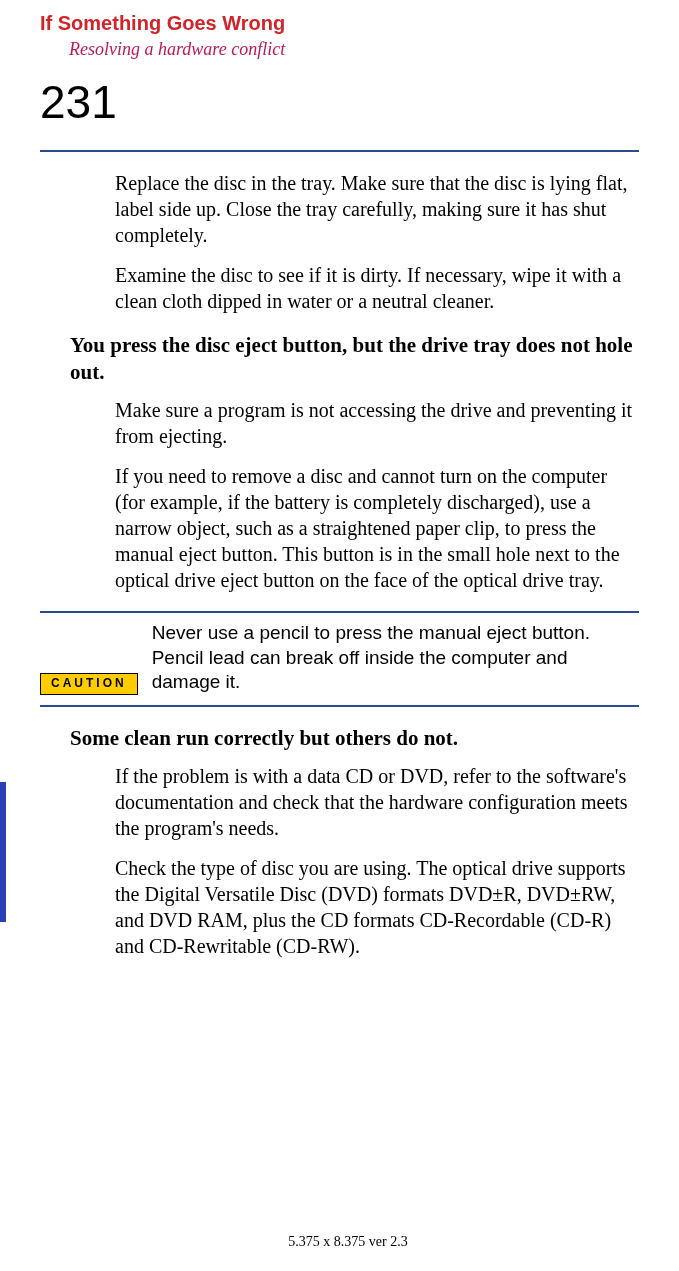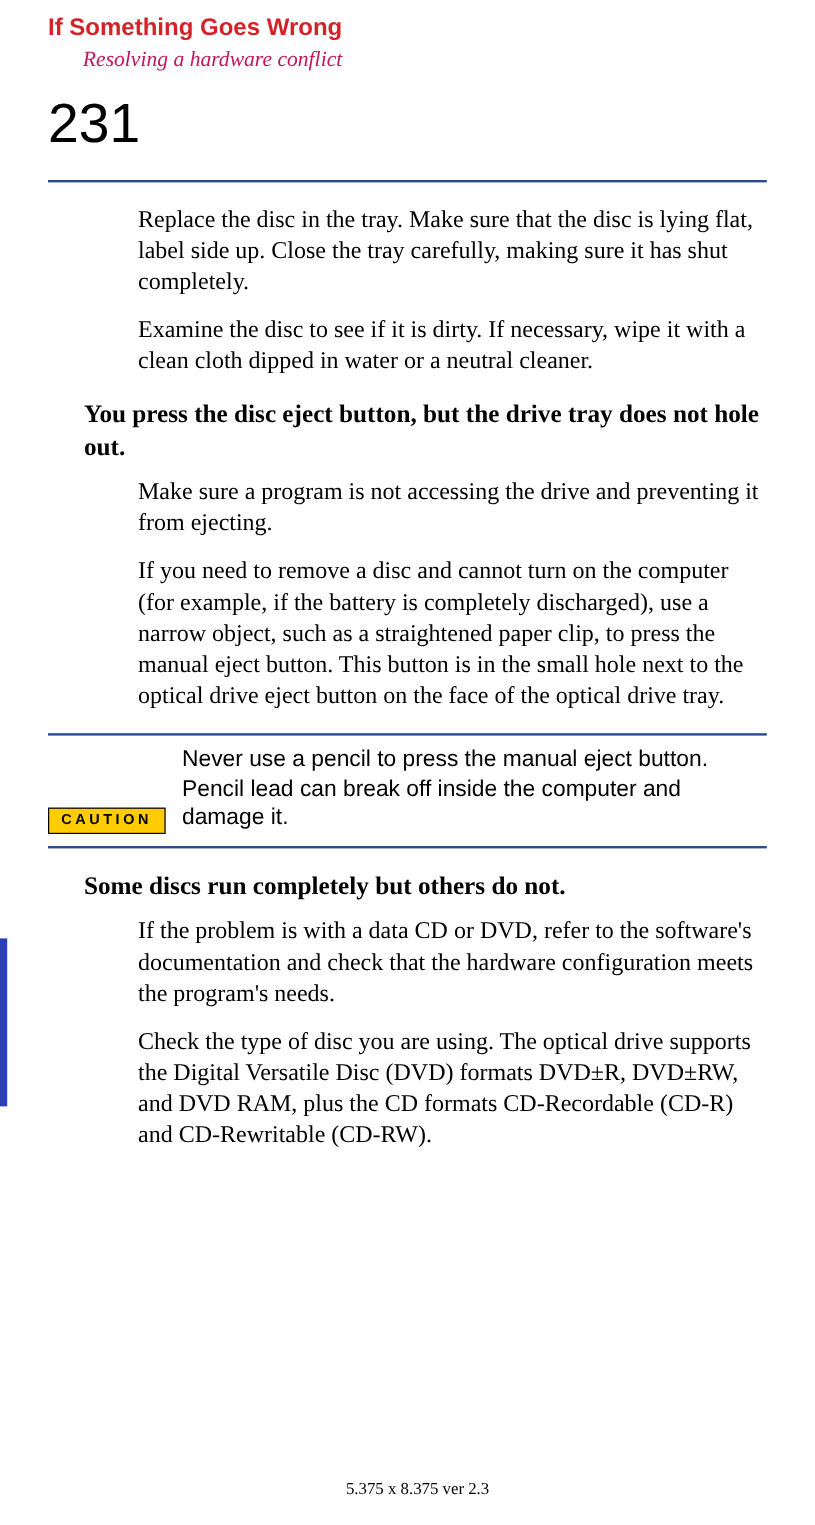--- a/index.html
+++ b/index.html
@@ -139,21 +139,21 @@
   <div class="body-text">
     <p>Make sure a program is not accessing the drive and preventing it from ejecting.</p>
     <p>If you need to remove a disc and cannot turn on the computer (for example, if the battery is completely discharged), use a narrow object, such as a straightened paper clip, to press the manual eject button. This button is in the small hole next to the optical drive eject button on the face of the optical drive tray.</p>
   </div>
 
   <div class="caution-block">
     <div class="caution-label">CAUTION</div>
     <div class="caution-text">Never use a pencil to press the manual eject button. Pencil lead can break off inside the computer and damage it.</div>
   </div>
 
-  <div class="heading">Some discs run completely but others do not.</div>
+  <div class="heading">Some clean run correctly but others do not.</div>
 
   <div class="body-text">
     <p>If the problem is with a data CD or DVD, refer to the software's documentation and check that the hardware configuration meets the program's needs.</p>
     <p>Check the type of disc you are using. The optical drive supports the Digital Versatile Disc (DVD) formats DVD±R, DVD±RW, and DVD RAM, plus the CD formats CD-Recordable (CD-R) and CD-Rewritable (CD-RW).</p>
   </div>
 
 </div>
 
 <div class="side-tab"></div>
 

